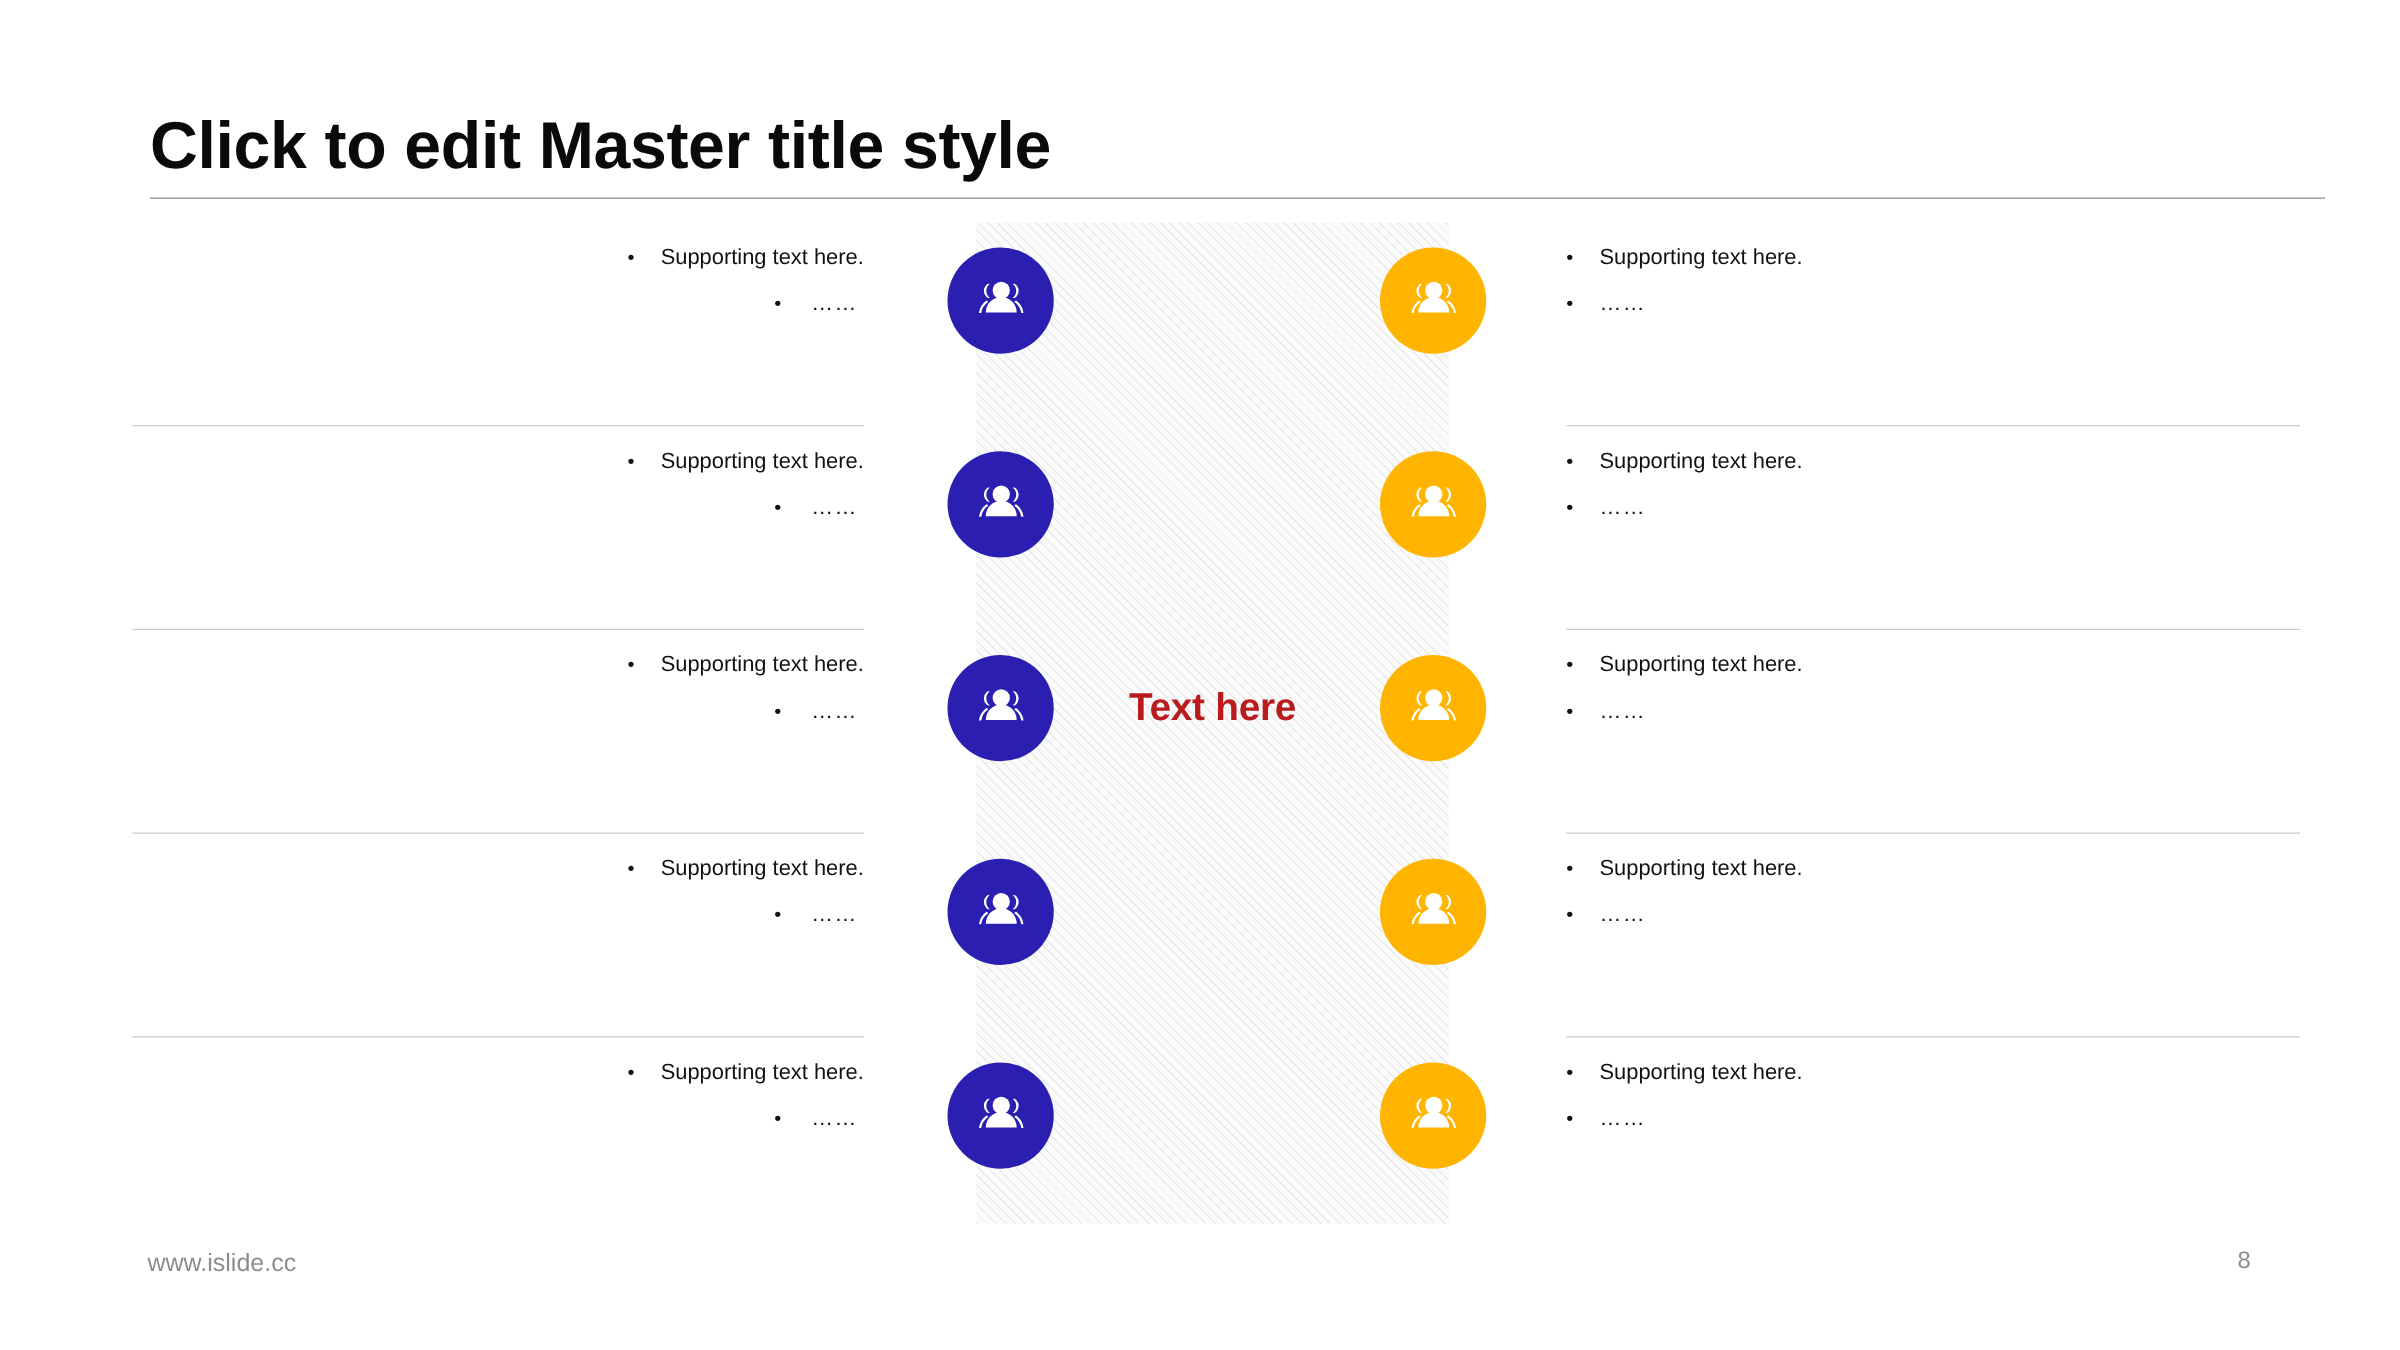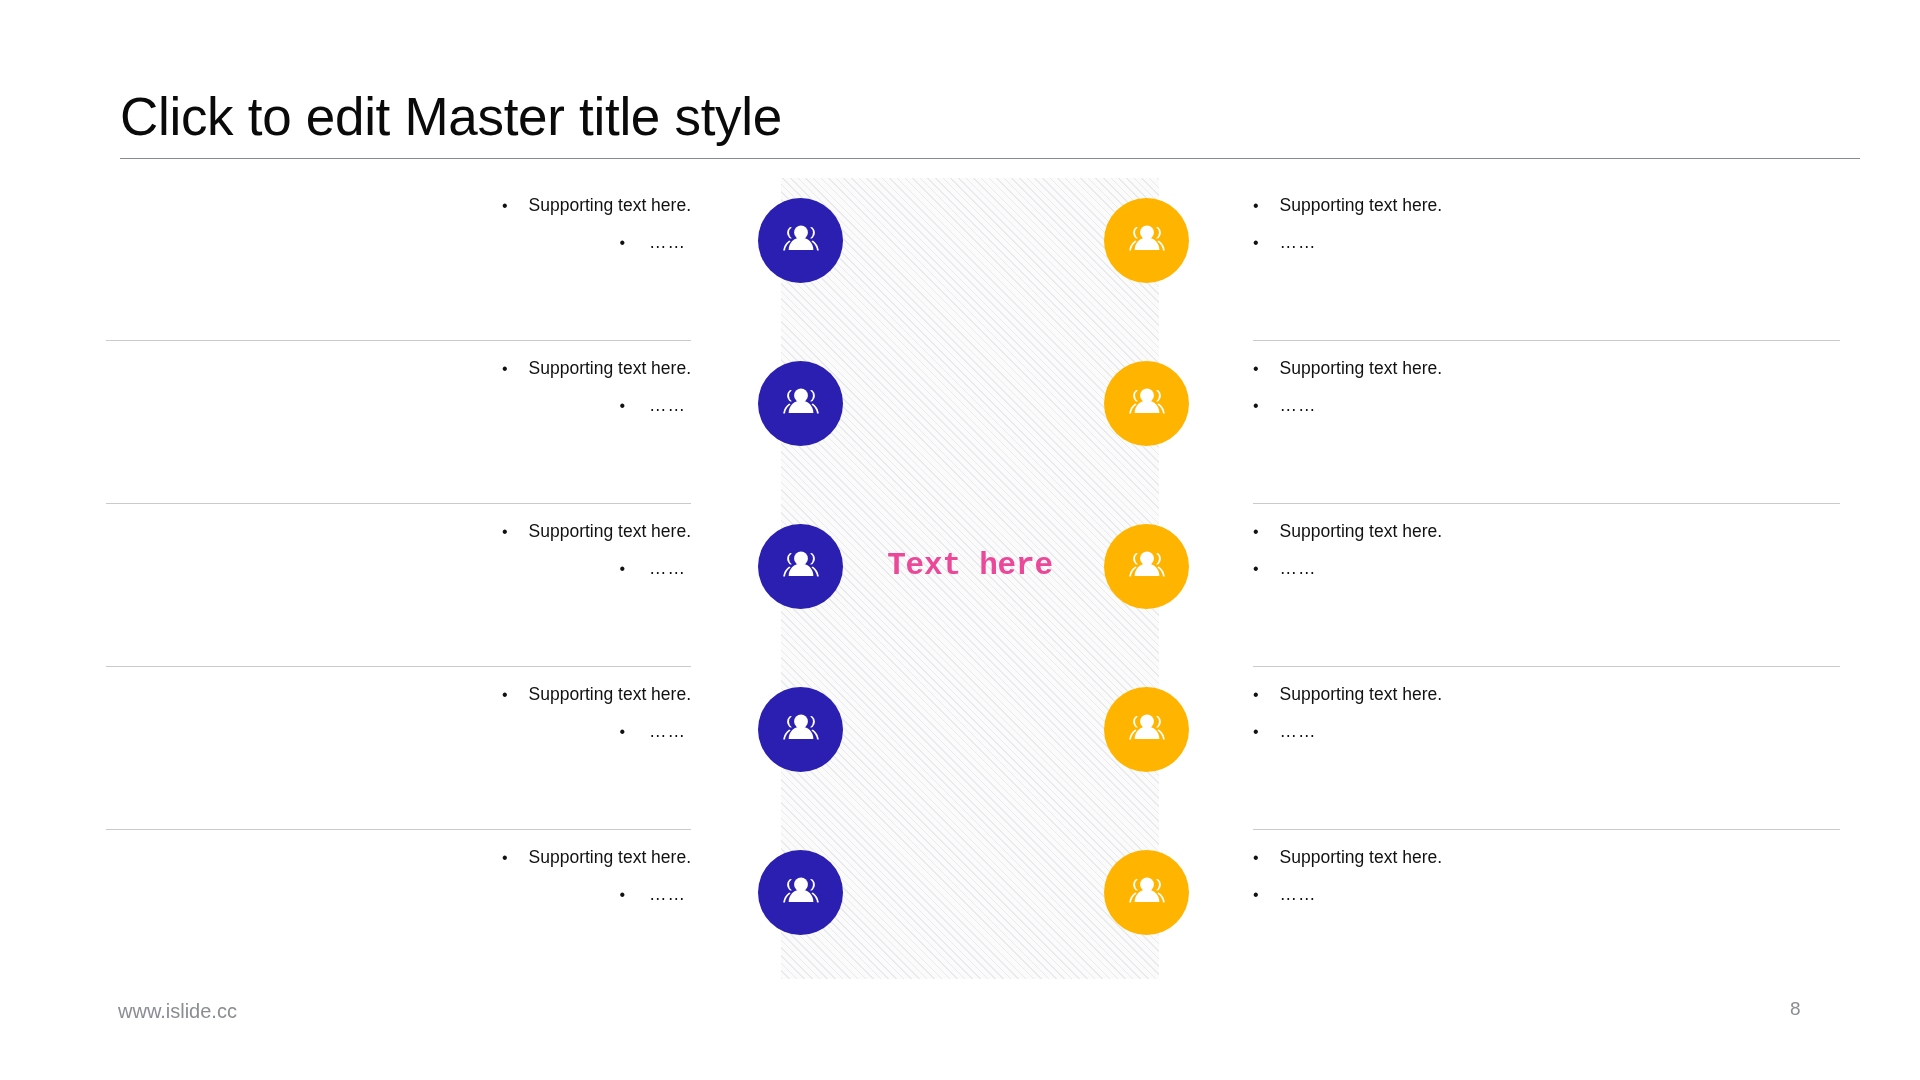--- a/index.html
+++ b/index.html
@@ -22,21 +22,21 @@
   
   .title-block {
     position: absolute;
     left: 120px;
     top: 88px;
     width: 1740px;
   }
   .slide-title {
     font-family: "Liberation Sans", sans-serif;
     font-size: 53px;
-    font-weight: normal;
+    font-weight: bold;
     color: #0a0a0a;
     letter-spacing: -0.3px;
     line-height: 1.08;
     white-space: nowrap;
   }
   .title-rule {
     margin-top: 13px;
     width: 1740px;
     height: 1px;
     background: #888b90;
@@ -59,23 +59,22 @@
   }
 
   .center-label {
     position: absolute;
     left: 781px;
     top: 548px;
     width: 378px;
     text-align: center;
     font-size: 31px;
     font-weight: bold;
-    color: #ec4899;
+    color: #b91c1c;
     letter-spacing: -0.2px;
-    font-family: Liberation Mono, monospace;
   }
 
   
   .rows {
     position: absolute;
     left: 0;
     top: 178px;
     width: 1920px;
   }
   .row {

